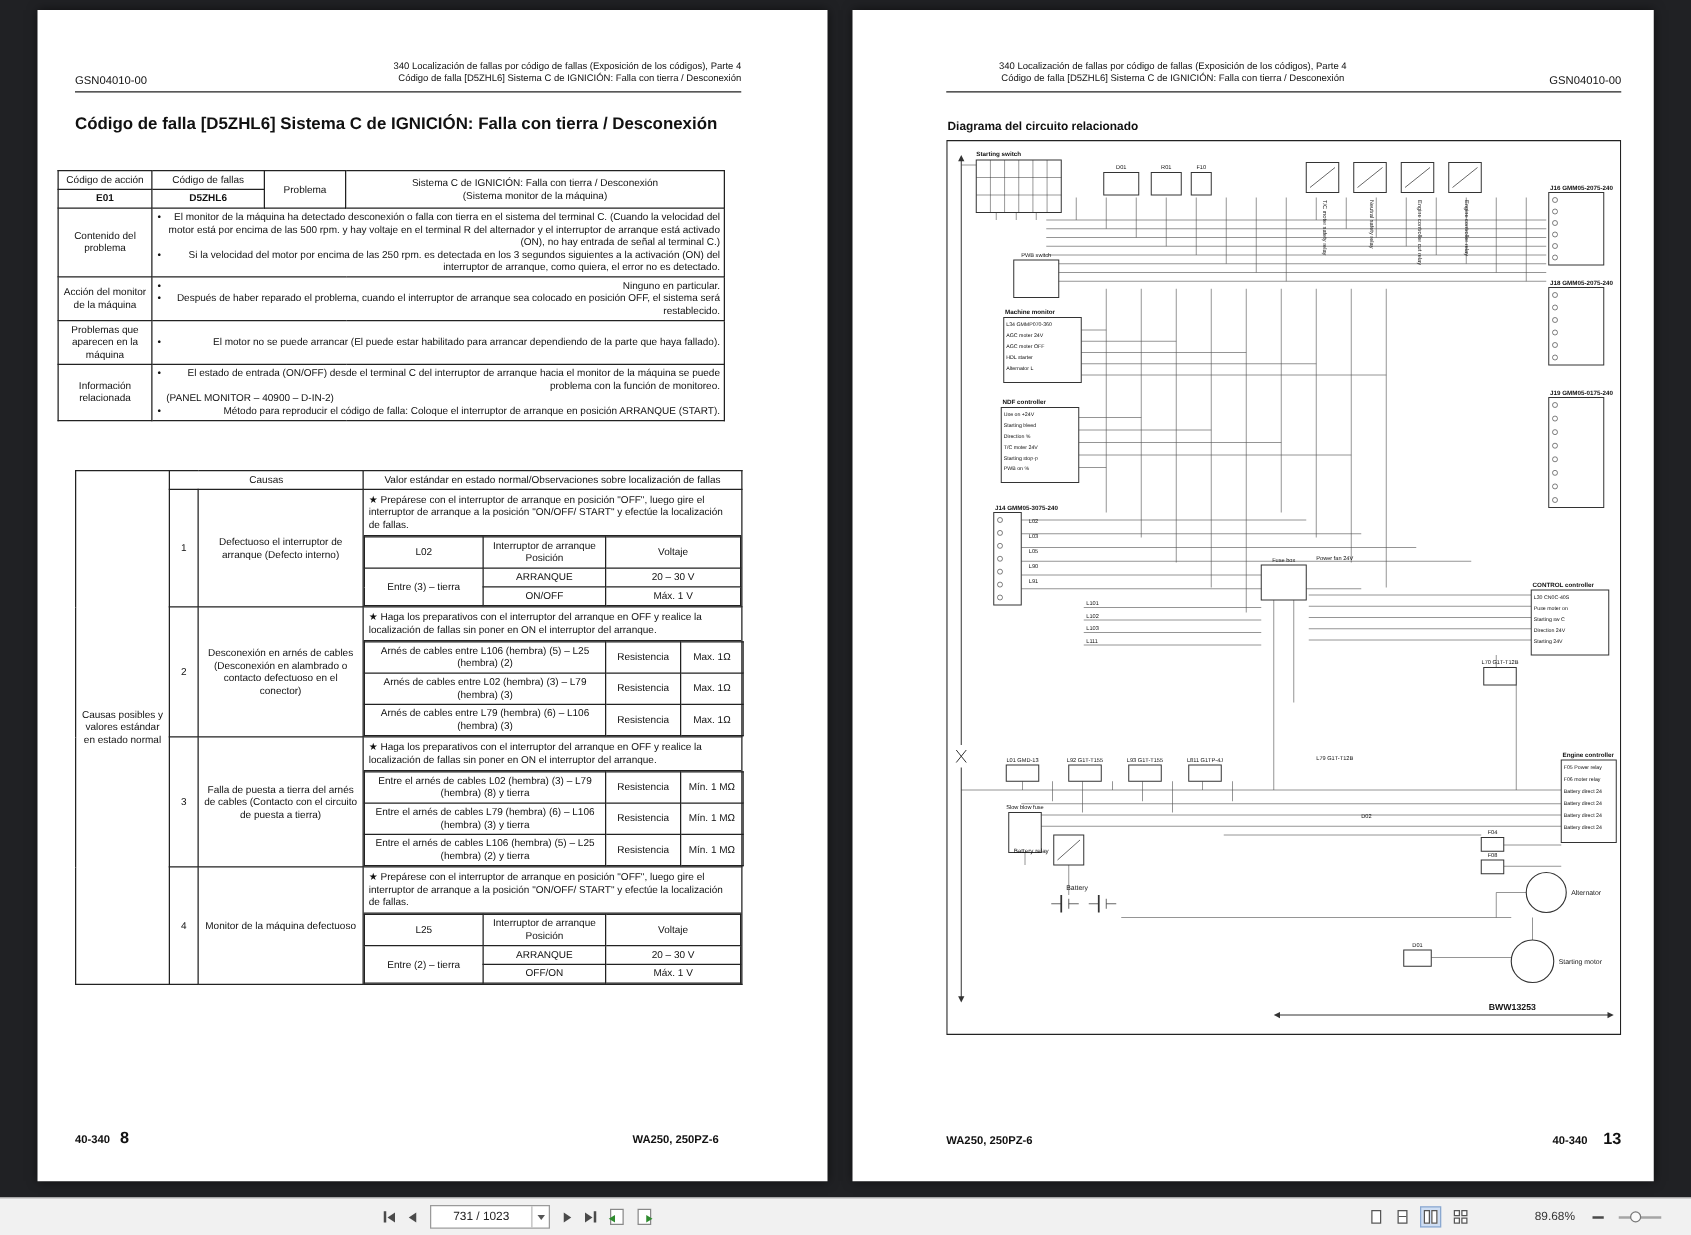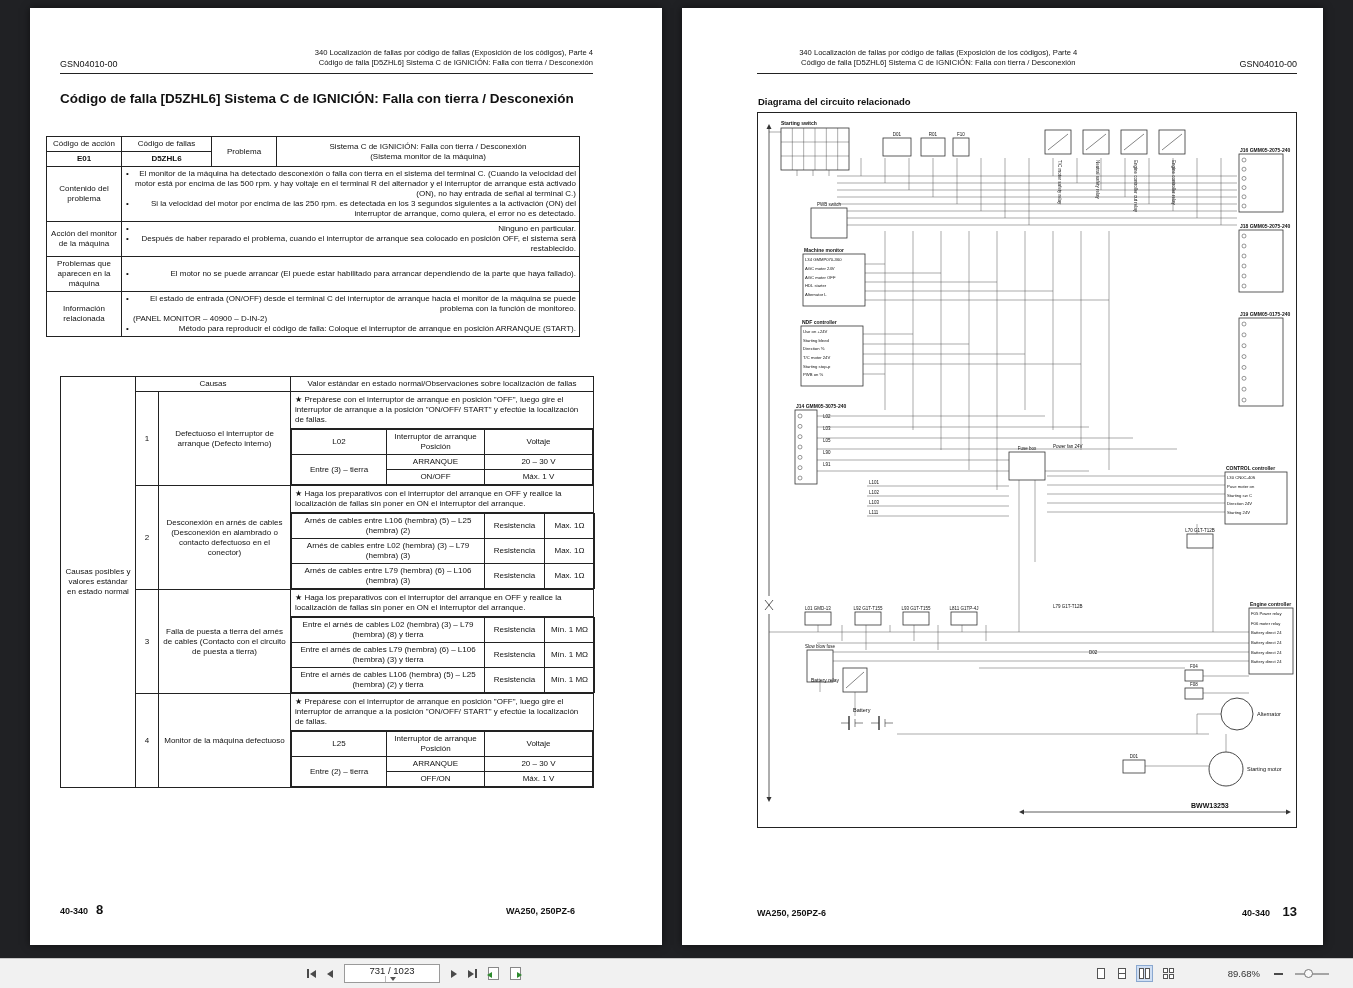--- a/index.html
+++ b/index.html
@@ -58,21 +58,21 @@
   #diagram-box{position:absolute;left:75px;top:104px;width:540px;height:716px;}
   #diagram-svg{width:100%;height:100%;display:block;}
 
   
   #toolbar{position:absolute;left:0;bottom:0;width:1353px;height:30px;background:#f1f1f1;border-top:1px solid #c6c6c6;display:flex;align-items:center;}
   .nav{position:absolute;left:303px;display:flex;align-items:center;gap:3px;}
   .tbtn{background:transparent;border:none;display:flex;align-items:center;justify-content:center;gap:1px;padding:3px 4px;cursor:pointer;}
   .tri-l{width:0;height:0;border-top:4px solid transparent;border-bottom:4px solid transparent;border-right:6px solid #4a4a4a;display:inline-block;}
   .tri-r{width:0;height:0;border-top:4px solid transparent;border-bottom:4px solid transparent;border-left:6px solid #4a4a4a;display:inline-block;}
   .bar{width:2px;height:9px;background:#4a4a4a;display:inline-block;}
-  .pagebox{width:96px;height:19px;background:#fff;border:1px solid #9a9a9a;display:flex;align-items:center;margin:0 4px;flex-direction:column;}
+  .pagebox{width:96px;height:19px;background:#fff;border:1px solid #9a9a9a;display:flex;align-items:center;margin:0 4px;}
   .pagebox .pval{flex:1;font-size:9.5px;text-align:center;color:#222;}
   .pagebox .dd{width:14px;height:100%;border-left:1px solid #bbb;display:flex;align-items:center;justify-content:center;}
   .dd-tri{width:0;height:0;border-left:3.5px solid transparent;border-right:3.5px solid transparent;border-top:4.5px solid #555;}
   .pageicon{width:11px;height:13px;background:#fff;border:1px solid #888;position:relative;display:inline-block;}
   .arr-l{position:absolute;left:-2px;bottom:1px;width:0;height:0;border-top:3px solid transparent;border-bottom:3px solid transparent;border-right:5px solid #2e8b2e;}
   .arr-r{position:absolute;right:-2px;bottom:1px;width:0;height:0;border-top:3px solid transparent;border-bottom:3px solid transparent;border-left:5px solid #2e8b2e;}
 
   .zoomgrp{position:absolute;right:24px;display:flex;align-items:center;gap:7px;}
   .zbtn{background:transparent;border:1px solid transparent;padding:2px;display:flex;align-items:center;justify-content:center;cursor:pointer;}
   .zbtn.active{background:#cfdef3;border:1px solid #8aa8d0;}

